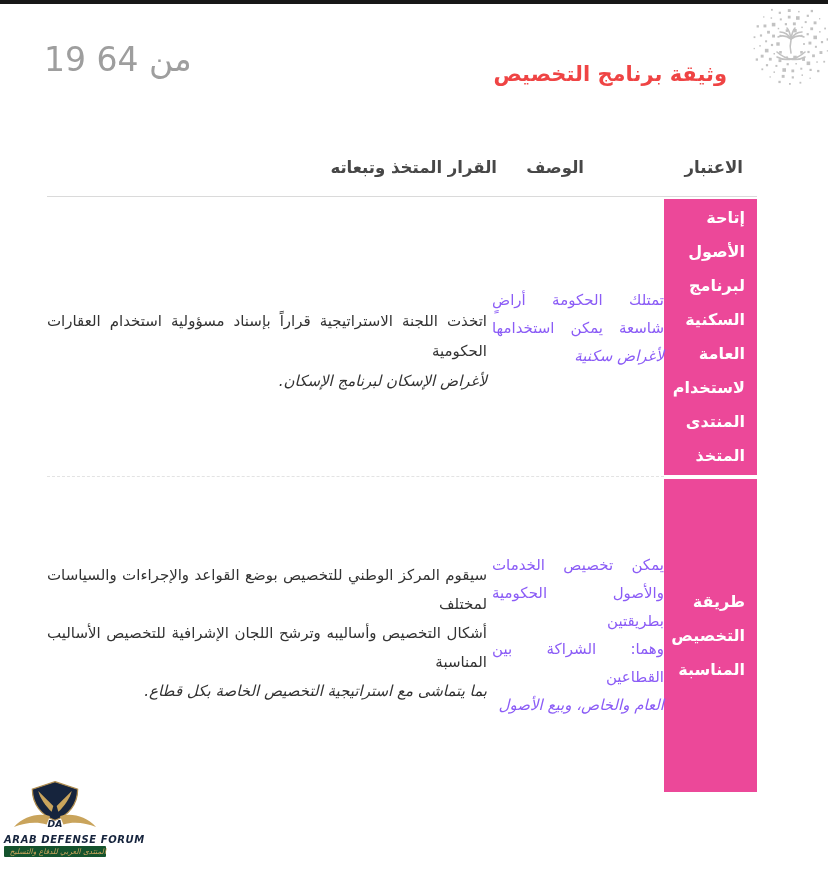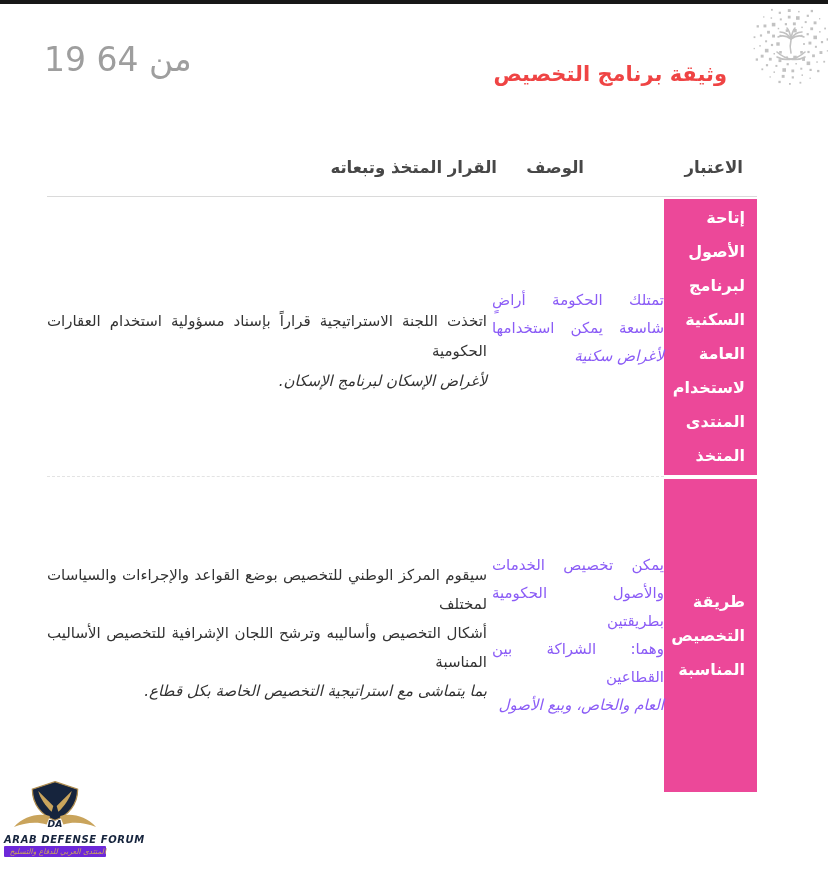--- a/index.html
+++ b/index.html
@@ -75,21 +75,21 @@
     position:absolute; left:47px; top:476px; width:617px; height:0;
     border-top:1px dashed #e3e3e3;
   }
 
   .watermark { position:absolute; left:4px; top:780px; width:102px; text-align:right;font-style:italic; }
   .wm-name-en {
     font-size:10px; font-weight:bold; color:#16243d; letter-spacing:0.6px;
     white-space:nowrap; margin-top:-2px;
   }
   .wm-banner {
-    margin-top:1px; background:#6d28d9; color:#c9a45c;
+    margin-top:1px; background:#14532d; color:#c9a45c;
     font-size:7.5px; line-height:11px; direction:rtl; white-space:nowrap;
     border-radius:1px;
   }
 </style>
 </head>
 <body>
 
 <div class="page">
 
   <div class="top-bar"></div>

